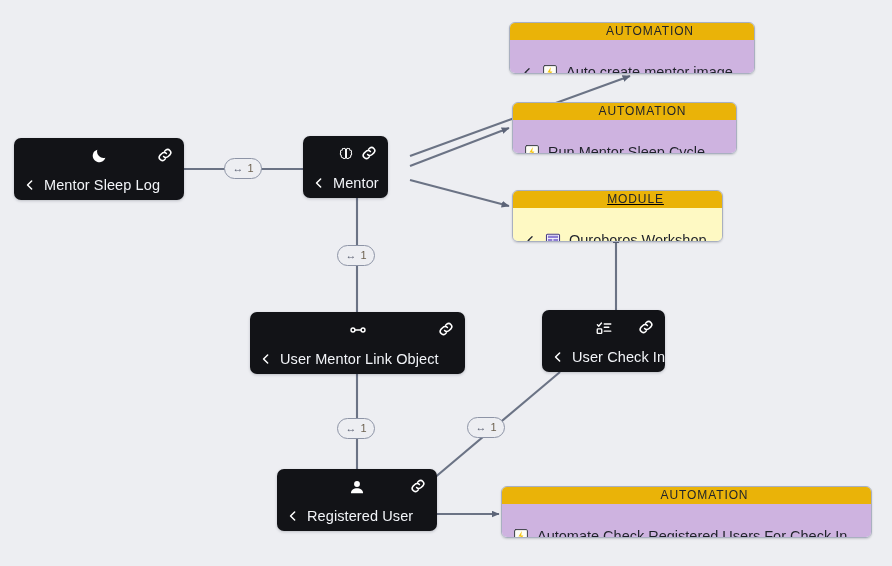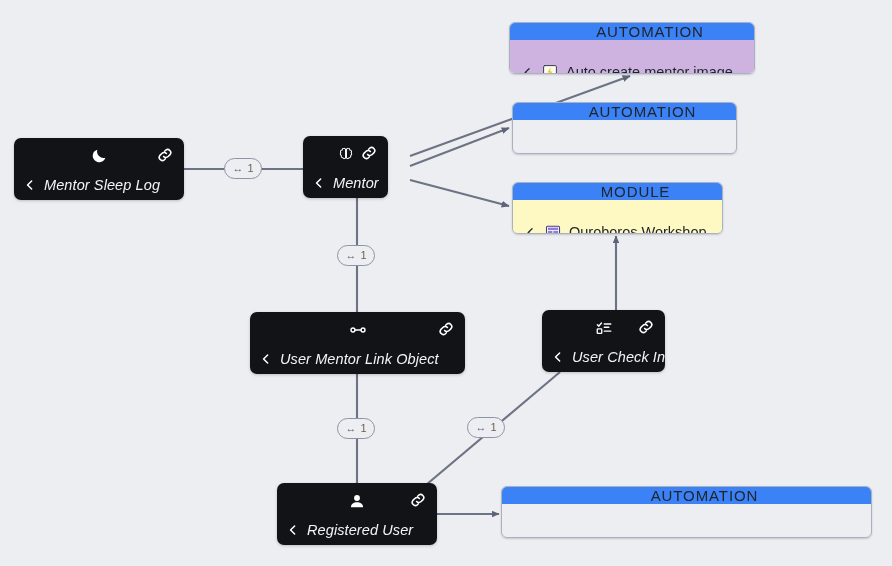--- a/index.html
+++ b/index.html
@@ -60,21 +60,20 @@
     width: 18px;
     height: 18px;
     color: #ffffff;
   }
   .obj-bottom {
     display: flex;
     align-items: center;
     height: 30px;
     padding: 0 12px 4px 9px;
     box-sizing: border-box;
-    font-style: italic;
   }
   .obj-chev {
     width: 14px;
     height: 14px;
     flex: 0 0 14px;
     color: #ffffff;
     margin-right: 7px;
     display: flex;
     align-items: center;
     justify-content: center;
@@ -90,23 +89,23 @@
   
   .card-node {
     position: absolute;
     border-radius: 6px;
     box-sizing: border-box;
     overflow: hidden;
     box-shadow: 0 1px 2px rgba(20,24,40,.18);
     border: 1px solid #a9b0c0;
   }
   .card-head {
-    background: #3b82f6;
+    background: #eab308;
     color: #22242b;
-    font-size: 15px;
+    font-size: 12px;
     letter-spacing: .9px;
     text-align: center;
     height: 17px;
     line-height: 17px;
     font-weight: 400;
     padding-left: 36px;
   }
   .card-body {
     display: flex;
     align-items: center;
@@ -272,21 +271,21 @@
         </div>
         <div class="obj-bottom">
           <span class="obj-chev">
             <svg viewBox="0 0 24 24" width="100%" height="100%" fill="none" stroke="currentColor" stroke-width="2.6" stroke-linecap="round" stroke-linejoin="round">
               <polyline points="14.8,5.2 7.8,12 14.8,18.8" stroke-width="2.6"></polyline>
             </svg>
           </span>
           <span class="obj-label">User Check In</span>
         </div>
       </div>
-      <div class="obj-node" style="left: 277px; top: 483px; width: 160px; height: 62px;">
+      <div class="obj-node" style="left: 277px; top: 469px; width: 160px; height: 62px;">
         <div class="obj-top">
           <span class="obj-type-icon">
             <svg viewBox="0 0 24 24" width="100%" height="100%" fill="none" stroke="currentColor" stroke-width="2" stroke-linecap="round" stroke-linejoin="round">
               <circle cx="12" cy="8" r="3.9" fill="currentColor" stroke="none"></circle>
               <path d="M3.9 20.4c0-4.2 3.7-6.6 8.1-6.6s8.1 2.4 8.1 6.6z" fill="currentColor" stroke="none"></path>
             </svg>
           </span>
           <span class="obj-link-icon"><svg viewBox="0 0 24 24" width="100%" height="100%" fill="none" stroke="currentColor" stroke-width="2" stroke-linecap="round" stroke-linejoin="round">
               <path d="M10.1 13.9a4.2 4.2 0 0 0 6.1.2l2.6-2.6a4.2 4.2 0 0 0-5.9-5.9l-1.5 1.5" stroke-width="2"></path>
               <path d="M13.9 10.1a4.2 4.2 0 0 0-6.1-.2l-2.6 2.6a4.2 4.2 0 0 0 5.9 5.9l1.5-1.5" stroke-width="2"></path>
@@ -316,22 +315,31 @@
             <svg viewBox="0 0 24 24" width="100%" height="100%" fill="none" stroke="none" stroke-width="2" stroke-linecap="round" stroke-linejoin="round">
               <rect x="2.4" y="2.4" width="19.2" height="19.2" rx="1.8" fill="#fdfdf6" stroke="#3a3d46" stroke-width="1.5"></rect>
               <path d="M13.4 4.6 L8.1 12.9 L11.5 12.9 L10.3 19.4 L15.6 11.1 L12.2 11.1 z" fill="#f5c518" stroke="none"></path>
             </svg>
           </span>
           <span class="card-label">Auto create mentor image</span>
         </div>
       </div>
       <div class="card-node" style="left: 512px; top: 102px; width: 225px; height: 52px;">
         <div class="card-head">AUTOMATION</div>
-      </div>
-      <div class="card-node" style="left: 512px; top: 182px; width: 211px; height: 52px;">
+        <div class="card-body automation">
+          <span class="card-icon">
+            <svg viewBox="0 0 24 24" width="100%" height="100%" fill="none" stroke="none" stroke-width="2" stroke-linecap="round" stroke-linejoin="round">
+              <rect x="2.4" y="2.4" width="19.2" height="19.2" rx="1.8" fill="#fdfdf6" stroke="#3a3d46" stroke-width="1.5"></rect>
+              <path d="M13.4 4.6 L8.1 12.9 L11.5 12.9 L10.3 19.4 L15.6 11.1 L12.2 11.1 z" fill="#f5c518" stroke="none"></path>
+            </svg>
+          </span>
+          <span class="card-label">Run Mentor Sleep Cycle</span>
+        </div>
+      </div>
+      <div class="card-node" style="left: 512px; top: 190px; width: 211px; height: 52px; text-decoration: underline;">
         <div class="card-head">MODULE</div>
         <div class="card-body module">
           <span class="card-chev">
             <svg viewBox="0 0 24 24" width="100%" height="100%" fill="none" stroke="currentColor" stroke-width="2.6" stroke-linecap="round" stroke-linejoin="round">
               <polyline points="14.8,5.2 7.8,12 14.8,18.8" stroke-width="2.6"></polyline>
             </svg>
           </span>
           <span class="card-icon">
             <svg viewBox="0 0 24 24" width="100%" height="100%" fill="none" stroke="none" stroke-width="2" stroke-linecap="round" stroke-linejoin="round">
               <rect x="2.2" y="3.4" width="19.6" height="14.2" rx="1.5" fill="#f3f2fb" stroke="#4b3f86" stroke-width="1.6"></rect>
@@ -340,20 +348,29 @@
               <rect x="12.6" y="10.4" width="7" height="5.2" fill="#8f7fd4" stroke="none"></rect>
               <line x1="12" y1="17.6" x2="12" y2="20.4" stroke="#4b3f86" stroke-width="1.6"></line>
               <line x1="7.6" y1="20.6" x2="16.4" y2="20.6" stroke="#4b3f86" stroke-width="1.6"></line>
             </svg>
           </span>
           <span class="card-label">Ouroboros Workshop</span>
         </div>
       </div>
       <div class="card-node" style="left: 501px; top: 486px; width: 371px; height: 52px;">
         <div class="card-head">AUTOMATION</div>
+        <div class="card-body automation">
+          <span class="card-icon">
+            <svg viewBox="0 0 24 24" width="100%" height="100%" fill="none" stroke="none" stroke-width="2" stroke-linecap="round" stroke-linejoin="round">
+              <rect x="2.4" y="2.4" width="19.2" height="19.2" rx="1.8" fill="#fdfdf6" stroke="#3a3d46" stroke-width="1.5"></rect>
+              <path d="M13.4 4.6 L8.1 12.9 L11.5 12.9 L10.3 19.4 L15.6 11.1 L12.2 11.1 z" fill="#f5c518" stroke="none"></path>
+            </svg>
+          </span>
+          <span class="card-label">Automate Check Registered Users For Check In</span>
+        </div>
       </div>
     </div>
 
   <div id="edge-badges">
       <div class="edge-badge" style="left: 224px; top: 158px;">
         <span class="ar">↔</span>
         <span class="ct">1</span>
       </div>
       <div class="edge-badge" style="left: 337px; top: 245px;">
         <span class="ar">↔</span>

